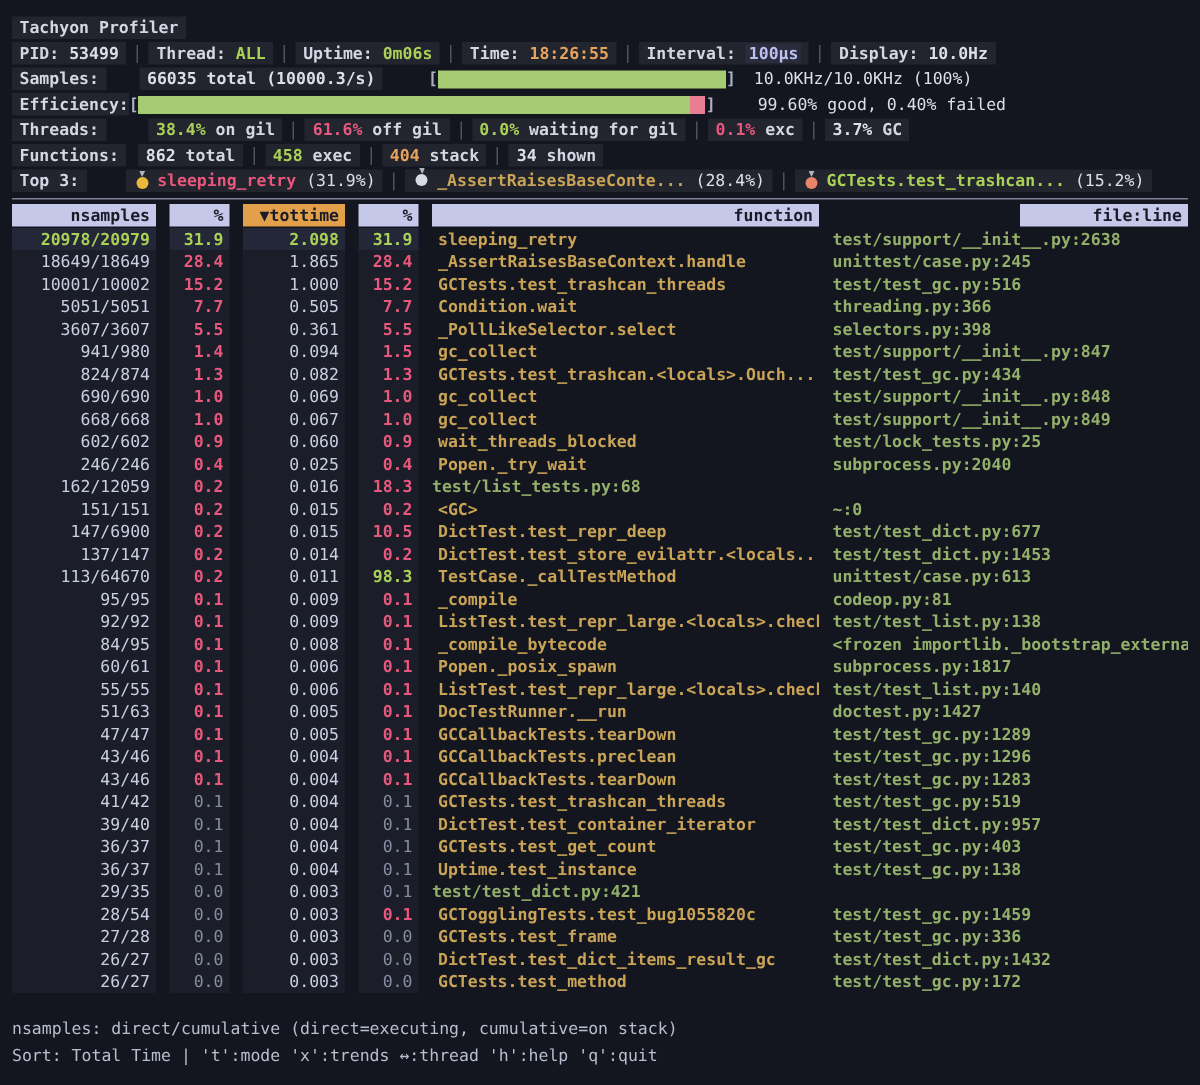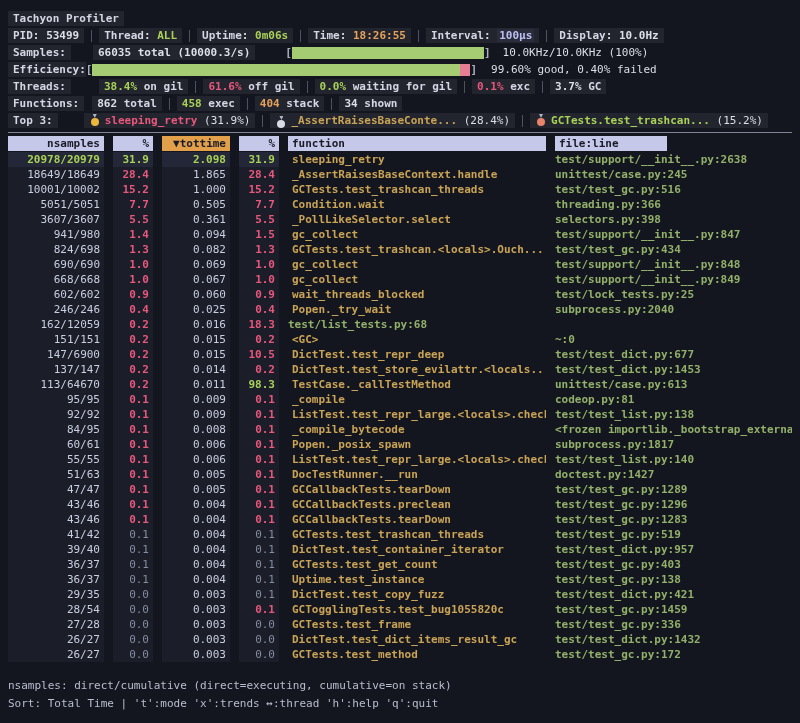--- a/index.html
+++ b/index.html
@@ -37,21 +37,21 @@
 
   .hr { border-top:1px solid #7e8496; margin:3px 0 2px 0; }
 
   
   .grid-row {
     display:grid;
     grid-template-columns:96px 40px 68px 40px 258px 1fr;
     column-gap:9px; align-items:center;
   }
   .thead { height:17px; margin-top:1px; }
-  .th { font-weight:700; color:#191c28; }
+  .th { font-weight:700; color:#191c28;text-align:right; }
   .hchip { background:#c6c8ea; display:block; padding:0 4px; height:15px; line-height:15px; }
   .hchip.sort { background:#e2a04a; }
   .hchip.fit { display:inline-block; min-width:112px; }
   .num { text-align:right; }
   .tbody .tr { height:15px; line-height:15px; }
   .td { height:15px; overflow:hidden; white-space:pre; }
   .td.ns, .td.tot { color:#c9cee0; background:#1b1e29; padding-right:4px; }
   .td.p1, .td.p2 { color:#c9cee0; background:#1b1e29; padding-right:4px; }
   .td.fn { color:#c9a356; font-weight:700; padding-left:4px; }
   .td.fl { color:#93b06a; font-weight:700; }
@@ -92,21 +92,21 @@
     <span class="bracket">[</span><span class="fill fill-green" style="width:192px;"></span><span class="bracket">]</span>
   </span>
   <span class="v-white" style="margin-left:12px; font-weight:400;">10.0KHz/10.0KHz (100%)</span>
 </div>
 
 <div class="line">
   <span class="chip lbl" style="padding-right:0;">Efficiency:</span>
   <span class="bar">
     <span class="bracket">[</span><span class="fill fill-green" style="width:368px;"></span><span class="fill fill-pink" style="width:10px;"></span><span class="bracket">]</span>
   </span>
-  <span style="margin-left:14px;">99.60% good, 0.40% failed</span>
+  <span style="margin-left:28px;">99.60% good, 0.40% failed</span>
 </div>
 
 <div class="line">
   <span class="chip lbl">Threads:</span>
   <span class="chip" style="margin-left:28px;"><span class="v-green">38.4%</span><span class="lbl"> on gil</span></span>
   <span class="vsep"></span>
   <span class="chip"><span class="v-red">61.6%</span><span class="lbl"> off gil</span></span>
   <span class="vsep"></span>
   <span class="chip"><span class="v-green">0.0%</span><span class="lbl"> waiting for gil</span></span>
   <span class="vsep"></span>
@@ -126,21 +126,21 @@
   <span class="chip"><span class="v-white">34</span><span class="lbl"> shown</span></span>
 </div>
 
 <div class="line">
   <span class="chip lbl">Top 3:</span>
   <span class="chip" style="margin-left:26px; display:inline-flex; align-items:center;">
     <span class="medal gold"></span>
     <span class="v-red">sleeping_retry</span><span class="v-white" style="font-weight:400;"> (31.9%)</span>
   </span>
   <span class="vsep"></span>
-  <span class="chip" style="display:inline-flex; align-items:flex-end;">
+  <span class="chip" style="display:inline-flex; align-items:flex-start;">
     <span class="medal silver"></span>
     <span style="color:#c9a356; font-weight:700;">_AssertRaisesBaseConte...</span><span class="v-white" style="font-weight:400;"> (28.4%)</span>
   </span>
   <span class="vsep"></span>
   <span class="chip" style="display:inline-flex; align-items:center;">
     <span class="medal bronze"></span>
     <span class="v-green">GCTests.test_trashcan...</span><span class="v-white" style="font-weight:400;"> (15.2%)</span>
   </span>
 </div>
 
@@ -208,21 +208,21 @@
   </div>
     <div class="grid-row tr">
     <span class="td ns num">941/980</span>
     <span class="td p1 num cp">1.4</span>
     <span class="td tot num">0.094</span>
     <span class="td p2 num cp">1.5</span>
     <span class="td fn">gc_collect</span>
     <span class="td fl">test/support/__init__.py:847</span>
   </div>
     <div class="grid-row tr">
-    <span class="td ns num">824/698</span>
+    <span class="td ns num">824/874</span>
     <span class="td p1 num cp">1.3</span>
     <span class="td tot num">0.082</span>
     <span class="td p2 num cp">1.3</span>
     <span class="td fn">GCTests.test_trashcan.&lt;locals&gt;.Ouch....</span>
     <span class="td fl">test/test_gc.py:434</span>
   </div>
     <div class="grid-row tr">
     <span class="td ns num">690/690</span>
     <span class="td p1 num cp">1.0</span>
     <span class="td tot num">0.069</span>
@@ -395,21 +395,20 @@
     <span class="td tot num">0.004</span>
     <span class="td p2 num cd">0.1</span>
     <span class="td fn">Uptime.test_instance</span>
     <span class="td fl">test/test_gc.py:138</span>
   </div>
     <div class="grid-row tr">
     <span class="td ns num">29/35</span>
     <span class="td p1 num cd">0.0</span>
     <span class="td tot num">0.003</span>
     <span class="td p2 num cd">0.1</span>
-    <span class="td fn">DictTest.test_copy_fuzz</span>
     <span class="td fl">test/test_dict.py:421</span>
   </div>
     <div class="grid-row tr">
     <span class="td ns num">28/54</span>
     <span class="td p1 num cd">0.0</span>
     <span class="td tot num">0.003</span>
     <span class="td p2 num cp">0.1</span>
     <span class="td fn">GCTogglingTests.test_bug1055820c</span>
     <span class="td fl">test/test_gc.py:1459</span>
   </div>

